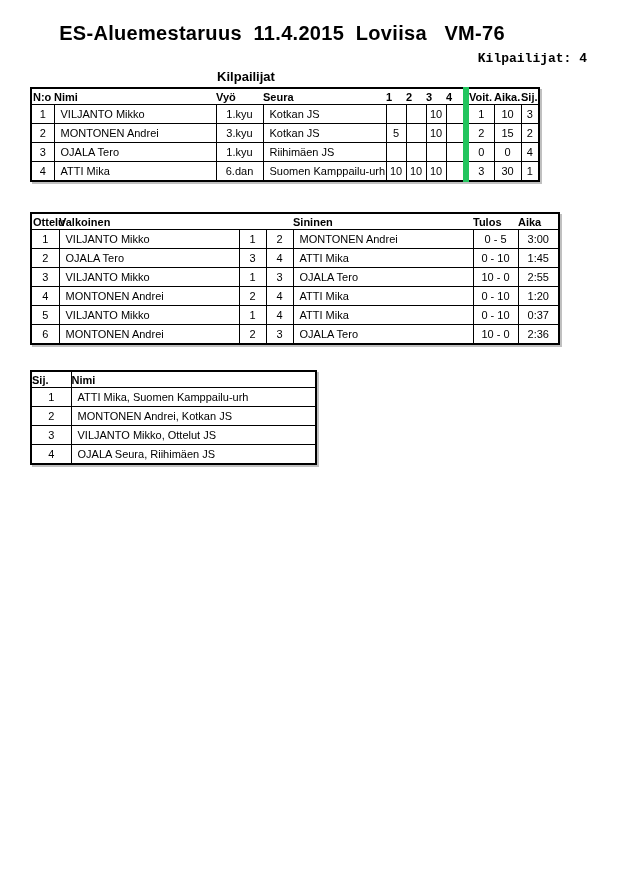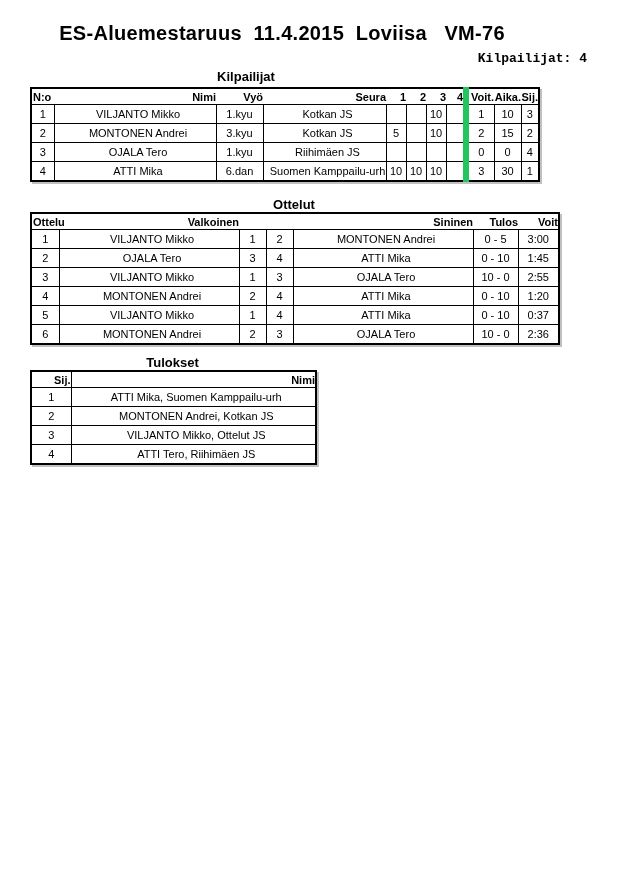--- a/index.html
+++ b/index.html
@@ -50,37 +50,37 @@
   .t1 { top: 87px;  left: 30px; width: 508px; }
   .t2 { top: 212px; left: 30px; width: 528px; padding-left: 44px; }
   .t3 { top: 370px; left: 30px; width: 285px; }
 
   th {
     font-weight: bold;
     height: 15px;
     padding: 0;
     border: none;
     border-bottom: 1px solid #000;
-    text-align: right;
+    text-align: left;
     vertical-align: middle;
     white-space: nowrap;
     overflow: visible;
     font-size: 11px;
   }
   td {
     height: 18px;
     padding: 0;
     border: 1px solid #000;
     text-align: center;
     vertical-align: middle;
     white-space: nowrap;
     overflow: hidden;
     font-size: 11px;
   }
-  td.l { text-align: center; padding-left: 6px; }
+  td.l { text-align: left; padding-left: 6px; }
   th.hl { text-align: left; padding-left: 1px; }
   .t1 .gl { border-left: 6px solid #22c55e; }
   .t3 th { border: 1px solid #000; }
 </style>
 </head>
 <body>
 
 <div class="page">
 
   <div class="title">ES-Aluemestaruus  11.4.2015  Loviisa   VM-76</div>
@@ -165,40 +165,39 @@
         <td>10</td>
         <td>10</td>
         <td></td>
         <td class="gl">3</td>
         <td>30</td>
         <td>1</td>
       </tr>
     </tbody>
   </table>
 
-  <div class="section-label" id="lbl-matches">Ottelut</div>
   <table class="t2">
     <colgroup>
       <col style="width:28px">
         <col style="width:180px">
         <col style="width:27px">
         <col style="width:27px">
       <col style="width:180px">
         <col style="width:45px">
         <col style="width:41px">
     </colgroup>
     <thead>
       <tr>
         <th class="hl">Ottelu</th>
         <th>Valkoinen</th>
         <th></th>
         <th></th>
         <th>Sininen</th>
         <th>Tulos</th>
-        <th>Voit</th>
+        <th>Aika</th>
       </tr>
     </thead>
     <tbody>
       <tr>
         <td>1</td>
         <td class="l">VILJANTO Mikko</td>
         <td>1</td>
         <td>2</td>
         <td class="l">MONTONEN Andrei</td>
         <td>0 - 5</td>
@@ -245,21 +244,20 @@
         <td class="l">MONTONEN Andrei</td>
         <td>2</td>
         <td>3</td>
         <td class="l">OJALA Tero</td>
         <td>10 - 0</td>
         <td>2:36</td>
       </tr>
     </tbody>
   </table>
 
-  <div class="section-label" id="lbl-results">Tulokset</div>
   <table class="t3">
     <colgroup>
       <col style="width:40px">
         <col style="width:245px">
     </colgroup>
     <thead>
       <tr>
         <th>Sij.</th>
         <th>Nimi</th>
       </tr>
@@ -272,18 +270,18 @@
       <tr>
         <td>2</td>
         <td class="l">MONTONEN Andrei, Kotkan JS</td>
       </tr>
       <tr>
         <td>3</td>
         <td class="l">VILJANTO Mikko, Ottelut JS</td>
       </tr>
       <tr>
         <td>4</td>
-        <td class="l">ATTI Tero, Riihimäen JS</td>
+        <td class="l">OJALA Seura, Riihimäen JS</td>
       </tr>
     </tbody>
   </table>
 
 </div>
 
 </body></html>

